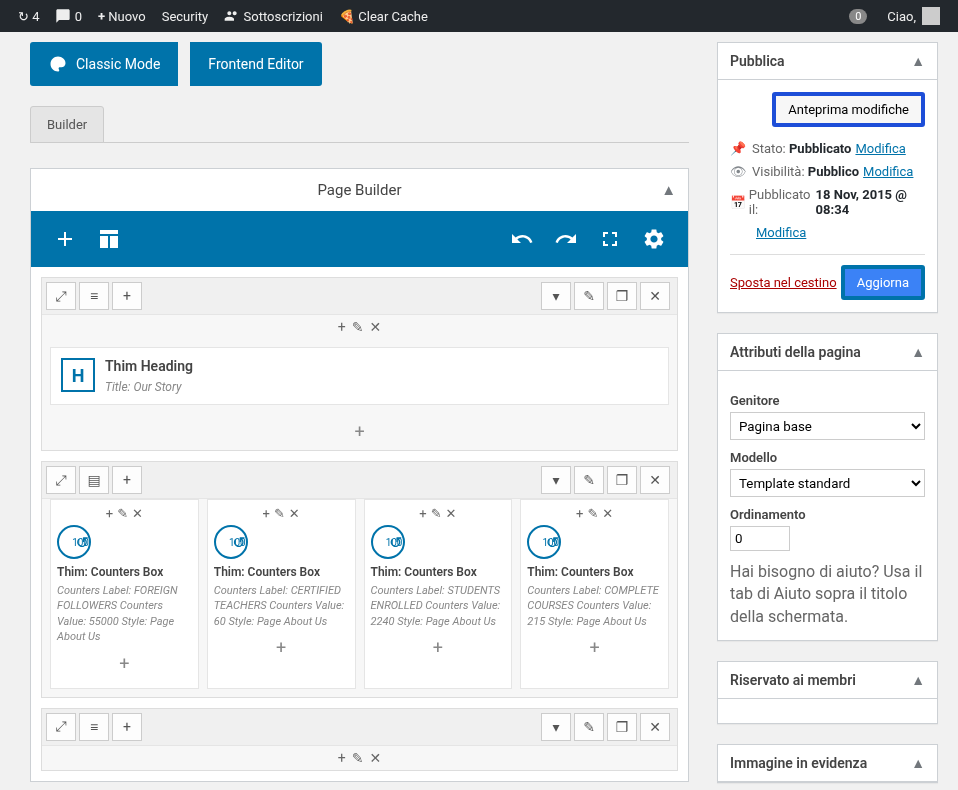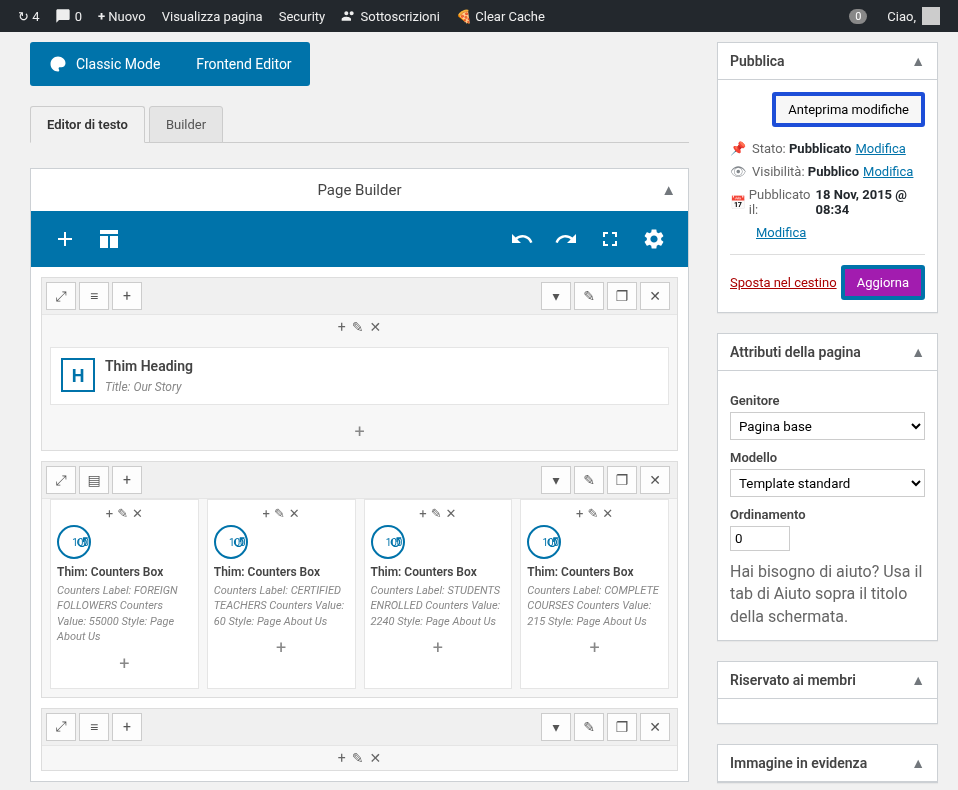--- a/index.html
+++ b/index.html
@@ -5,21 +5,21 @@
 *{box-sizing:border-box;margin:0;padding:0;font-family:-apple-system,BlinkMacSystemFont,"Segoe UI",Roboto,sans-serif}
 body{background:#f1f1f1;font-size:13px;color:#444}
 .adminbar{background:#23282d;color:#eee;height:32px;display:flex;align-items:center;padding:0 10px;font-size:13px}
 .adminbar .ab-item{display:flex;align-items:center;padding:0 8px;color:#eee;cursor:pointer;height:32px}
 .adminbar .spacer{flex:1}
 .adminbar .badge{background:#888;color:#fff;border-radius:10px;padding:1px 6px;font-size:11px;margin-right:4px}
 .adminbar .avatar{width:18px;height:18px;background:#ccc;margin-left:6px}
 .content{display:flex;padding:0 0 0 30px}
 .main-col{flex:1;padding:10px 20px 10px 0;min-width:0}
 .side-col{width:249px;padding:10px 20px 10px 8px}
-.mode-buttons{display:flex;gap:0;margin-bottom:20px}
+.mode-buttons{display:flex;gap:12px;margin-bottom:20px}
 .mode-btn{background:#0073aa;color:#fff;border:none;padding:12px 18px;font-size:14px;cursor:pointer;display:flex;align-items:center;gap:8px}
 .mode-btn:first-child{border-radius:3px 0 0 3px}
 .mode-btn:last-child{border-radius:0 3px 3px 0}
 .tabs{display:flex;border-bottom:1px solid #ccc}
 .tab{padding:10px 16px;border:1px solid #ccc;background:#e5e5e5;color:#555;cursor:pointer;margin-bottom:-1px;margin-right:4px;border-radius:3px 3px 0 0}
 .tab.active{background:#f1f1f1;border-bottom-color:#f1f1f1;font-weight:600;color:#333}
 .postbox{background:#fff;border:1px solid #ccd0d4;box-shadow:0 1px 1px rgba(0,0,0,.04);margin-bottom:20px}
 .postbox-header{display:flex;align-items:center;justify-content:space-between;padding:10px 12px;border-bottom:1px solid #ccd0d4;font-weight:600;font-size:14px}
 .postbox-header .toggle{cursor:pointer;color:#72777c}
 .postbox-inside{padding:12px}
@@ -45,41 +45,40 @@
 .col-ctrls{display:flex;justify-content:center;gap:4px;color:#666;font-size:13px;padding-bottom:4px}
 .counter-icon{width:34px;height:34px;border:2px solid #0073aa;border-radius:50%;color:#0073aa;display:flex;align-items:center;justify-content:flex-end;font-size:10px;margin-bottom:6px;position:relative}
 .counter-icon::before{content:"↺";position:absolute;font-size:16px;color:#0073aa}
 .col-title{font-weight:600;font-size:12px;word-wrap:break-word;margin-bottom:4px}
 .col-desc{font-style:italic;color:#888;font-size:11px;word-wrap:break-word;line-height:1.4}
 .panel-row{display:flex;align-items:center;padding:4px 0;font-size:13px;color:#666}
 .panel-row .ricon{width:22px;color:#82878c}
 .panel-row strong{color:#23282d}
 .panel-row a{color:#0073aa;text-decoration:underline;cursor:pointer;margin-left:4px}
 .btn{border:4px solid #1d4ed8;background:#f7f7f7;padding:6px 12px;border-radius:3px;cursor:pointer;font-size:13px}
-.btn-primary{background:#a21caf;border-color:#0073aa;color:#fff}
+.btn-primary{background:#3b82f6;border-color:#0073aa;color:#fff}
 .btn-row{display:flex;justify-content:space-between;align-items:center;padding-top:10px;border-top:1px solid #ddd;margin-top:10px}
 .trash-link{color:#a00;text-decoration:underline;cursor:pointer}
 .field-label{font-weight:600;margin:10px 0 4px;display:block}
 .sel{width:100%;padding:4px;border:1px solid #ccc;background:#fff;height:28px}
 .txt{padding:4px;border:1px solid #ccc;width:60px}
 .help{font-size:16px;color:#666;margin-top:10px;line-height:1.4}
 svg{width:16px;height:16px;fill:currentColor}
 .svg20{width:20px;height:20px}
 .svg24{width:24px;height:24px}
 </style>
 </head>
 <body>
 
 <div class="adminbar">
   <div class="ab-item"><span>↻</span>&nbsp;<span>4</span></div>
   <div class="ab-item"><svg viewBox="0 0 24 24">
         <path d="M20 2H4c-1.1 0-2 .9-2 2v18l4-4h14c1.1 0 2-.9 2-2V4c0-1.1-.9-2-2-2z"></path>
       </svg>&nbsp;<span>0</span></div>
   <div class="ab-item"><b>+</b>&nbsp;<span>Nuovo</span></div>
-  <div class="ab-item">Visualizza pagina</div>
   <div class="ab-item">Security</div>
   <div class="ab-item"><svg viewBox="0 0 24 24">
         <path d="M16 11c1.66 0 3-1.34 3-3s-1.34-3-3-3-3 1.34-3 3 1.34 3 3 3zm-8 0c1.66 0 3-1.34 3-3S9.66 5 8 5 5 6.34 5 8s1.34 3 3 3zm0 2c-2.33 0-7 1.17-7 3.5V19h14v-2.5c0-2.33-4.67-3.5-7-3.5z"></path>
       </svg>&nbsp;<span>Sottoscrizioni</span></div>
   <div class="ab-item"><span>🍕</span>&nbsp;<span>Clear Cache</span></div>
   <div class="spacer"></div>
   <div class="ab-item">
       <span class="badge">0</span>
     </div>
   <div class="ab-item">
@@ -95,21 +94,20 @@
   <button class="mode-btn">
           <svg class="svg20" viewBox="0 0 24 24">
             <path d="M12 3c-4.97 0-9 4.03-9 9s4.03 9 9 9c.83 0 1.5-.67 1.5-1.5 0-.39-.15-.74-.39-1.01-.23-.26-.38-.61-.38-.99 0-.83.67-1.5 1.5-1.5H16c2.76 0 5-2.24 5-5 0-4.42-4.03-8-9-8z"></path>
           </svg>
           <span>Classic Mode</span>
         </button>
   <button class="mode-btn">Frontend Editor</button>
 </div>
 
 <div class="tabs">
-  <div class="tab active">Editor di testo</div>
   <div class="tab">Builder</div>
 </div>
 
 <div class="pb-panel">
   <div class="pb-head">
     <span>Page Builder</span>
     <span class="toggle">▲</span>
   </div>
   <div class="pb-toolbar">
     <div class="pb-tool">

